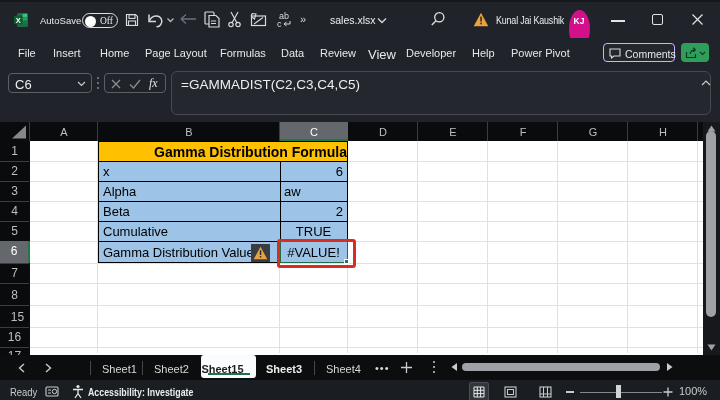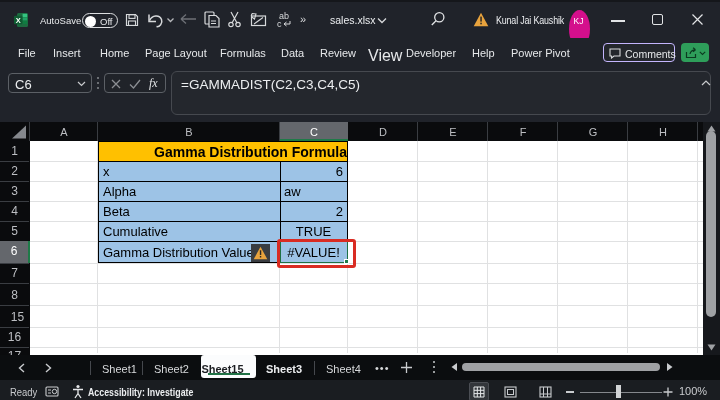--- a/index.html
+++ b/index.html
@@ -20,21 +20,21 @@
     <rect x="3" y="0" width="11" height="14" rx="1.5" fill="#1d6b40"></rect>
     <rect x="8.6" y="0.8" width="4.6" height="3.2" fill="#35c481"></rect>
     <rect x="8.6" y="4.3" width="4.6" height="3.2" fill="#21a366"></rect>
     <rect x="8.6" y="7.8" width="4.6" height="3.2" fill="#107c41"></rect>
     <rect x="0" y="2.8" width="8.4" height="8.4" rx="1" fill="#0f5c32"></rect>
     <text x="4.2" y="9.6" font-size="7.5" font-weight="bold" fill="#fff" text-anchor="middle" font-family="Liberation Sans">X</text>
   </svg>
 
   <div class="txt" style="left:40px;top:15px;font-size:9.5px;color:#e8eaec;">AutoSave</div>
 
-  <div class="abs" style="left:82px;top:13px;width:36px;height:15px;border:1.2px solid #dcdee0;border-radius:8px;">
+  <div class="abs" style="left:82px;top:13px;width:36px;height:15px;border:1.2px solid #dcdee0;border-radius:8px;font-family:Liberation Serif, serif;">
     <div class="abs" style="left:2.2px;top:1.6px;width:11px;height:11px;border-radius:50%;background:#fff;"></div>
     <div class="txt" style="left:17px;top:2px;font-size:9.5px;color:#e8eaec;">Off</div>
   </div>
 
   <svg class="abs" style="left:125px;top:13px" width="14" height="14" viewBox="0 0 14 14">
     <path d="M1.5 1.5 h9 l2 2 v9 h-11 z" fill="none" stroke="#d7d9db" stroke-width="1.2"></path>
     <rect x="4" y="1.8" width="6" height="3.6" fill="none" stroke="#d7d9db" stroke-width="1.1"></rect>
     <rect x="3.5" y="8" width="7" height="4.4" fill="none" stroke="#d7d9db" stroke-width="1.1"></rect>
   </svg>
 
@@ -85,39 +85,39 @@
   </svg>
 
   <svg class="abs" style="left:473px;top:12px" width="16" height="15" viewBox="0 0 16 15">
     <path d="M8 0.8 L15.3 14.2 H0.7 Z" fill="#e8a33d"></path>
     <rect x="7.3" y="4.6" width="1.5" height="5" fill="#2a2723"></rect>
     <rect x="7.3" y="10.7" width="1.5" height="1.6" fill="#2a2723"></rect>
   </svg>
 
   <div class="txt" style="left:496px;top:14px;font-size:10.5px;letter-spacing:-0.2px;transform:scaleX(0.85);transform-origin:0 0;color:#eceef0;">Kunal Jai Kaushik</div>
 
-  <div class="abs" style="left:569px;top:10px;width:21px;height:38px;border-radius:50%;background:#d40f8c;">
+  <div class="abs" style="left:569px;top:10px;width:21px;height:38px;border-radius:50%;background:#d40f8c;font-weight:bold;">
     <div class="txt" style="left:4.5px;top:5.5px;font-size:8.5px;color:#fff;">KJ</div>
   </div>
 
   <div class="abs" style="left:611px;top:20px;width:14px;height:1.6px;background:#e2e4e6;"></div>
   <div class="abs" style="left:652px;top:14px;width:11px;height:11px;border:1.2px solid #e2e4e6;border-radius:2px;"></div>
   <svg class="abs" style="left:691px;top:13px" width="13" height="13" viewBox="0 0 13 13">
     <path d="M1.5 1.5 L11.5 11.5 M11.5 1.5 L1.5 11.5" stroke="#e2e4e6" stroke-width="1.2"></path>
   </svg>
 
   <div class="abs" style="left:0;top:38px;width:720px;height:30px;background:#20232a;"></div>
   <div class="txt" style="left:18px;top:47px;font-size:11px;color:#e6e8ea;text-align:right;">File</div>
   <div class="txt" style="left:53px;top:47px;font-size:11px;color:#e6e8ea;">Insert</div>
   <div class="txt" style="left:100px;top:47px;font-size:11px;color:#e6e8ea;">Home</div>
   <div class="txt" style="left:145px;top:47px;font-size:11px;color:#e6e8ea;">Page Layout</div>
   <div class="txt" style="left:220px;top:47px;font-size:11px;color:#e6e8ea;">Formulas</div>
   <div class="txt" style="left:281px;top:47px;font-size:11px;color:#e6e8ea;">Data</div>
   <div class="txt" style="left:320px;top:47px;font-size:11px;color:#e6e8ea;">Review</div>
-  <div class="txt" style="left:368px;top:47px;font-size:16px;color:#e6e8ea;">View</div>
+  <div class="txt" style="left:368px;top:47px;font-size:13px;color:#e6e8ea;">View</div>
   <div class="txt" style="left:406px;top:47px;font-size:11px;color:#e6e8ea;">Developer</div>
   <div class="txt" style="left:472px;top:47px;font-size:11px;color:#e6e8ea;">Help</div>
   <div class="txt" style="left:511px;top:47px;font-size:11px;color:#e6e8ea;">Power Pivot</div>
 
   <div class="abs" style="left:603px;top:43px;width:72px;height:19px;border:1px solid #c4b5fd;border-radius:4px;background:#24272c;">
     <svg class="abs" style="left:5px;top:4px" width="12" height="11" viewBox="0 0 12 11">
       <path d="M1 1 h10 v7 h-6 l-2.5 2 v-2 h-1.5 z" fill="none" stroke="#d7d9db" stroke-width="1.1"></path>
     </svg>
     <div class="txt" style="left:21px;top:4px;font-size:10.5px;color:#e6e8ea;">Comments</div>
   </div>

